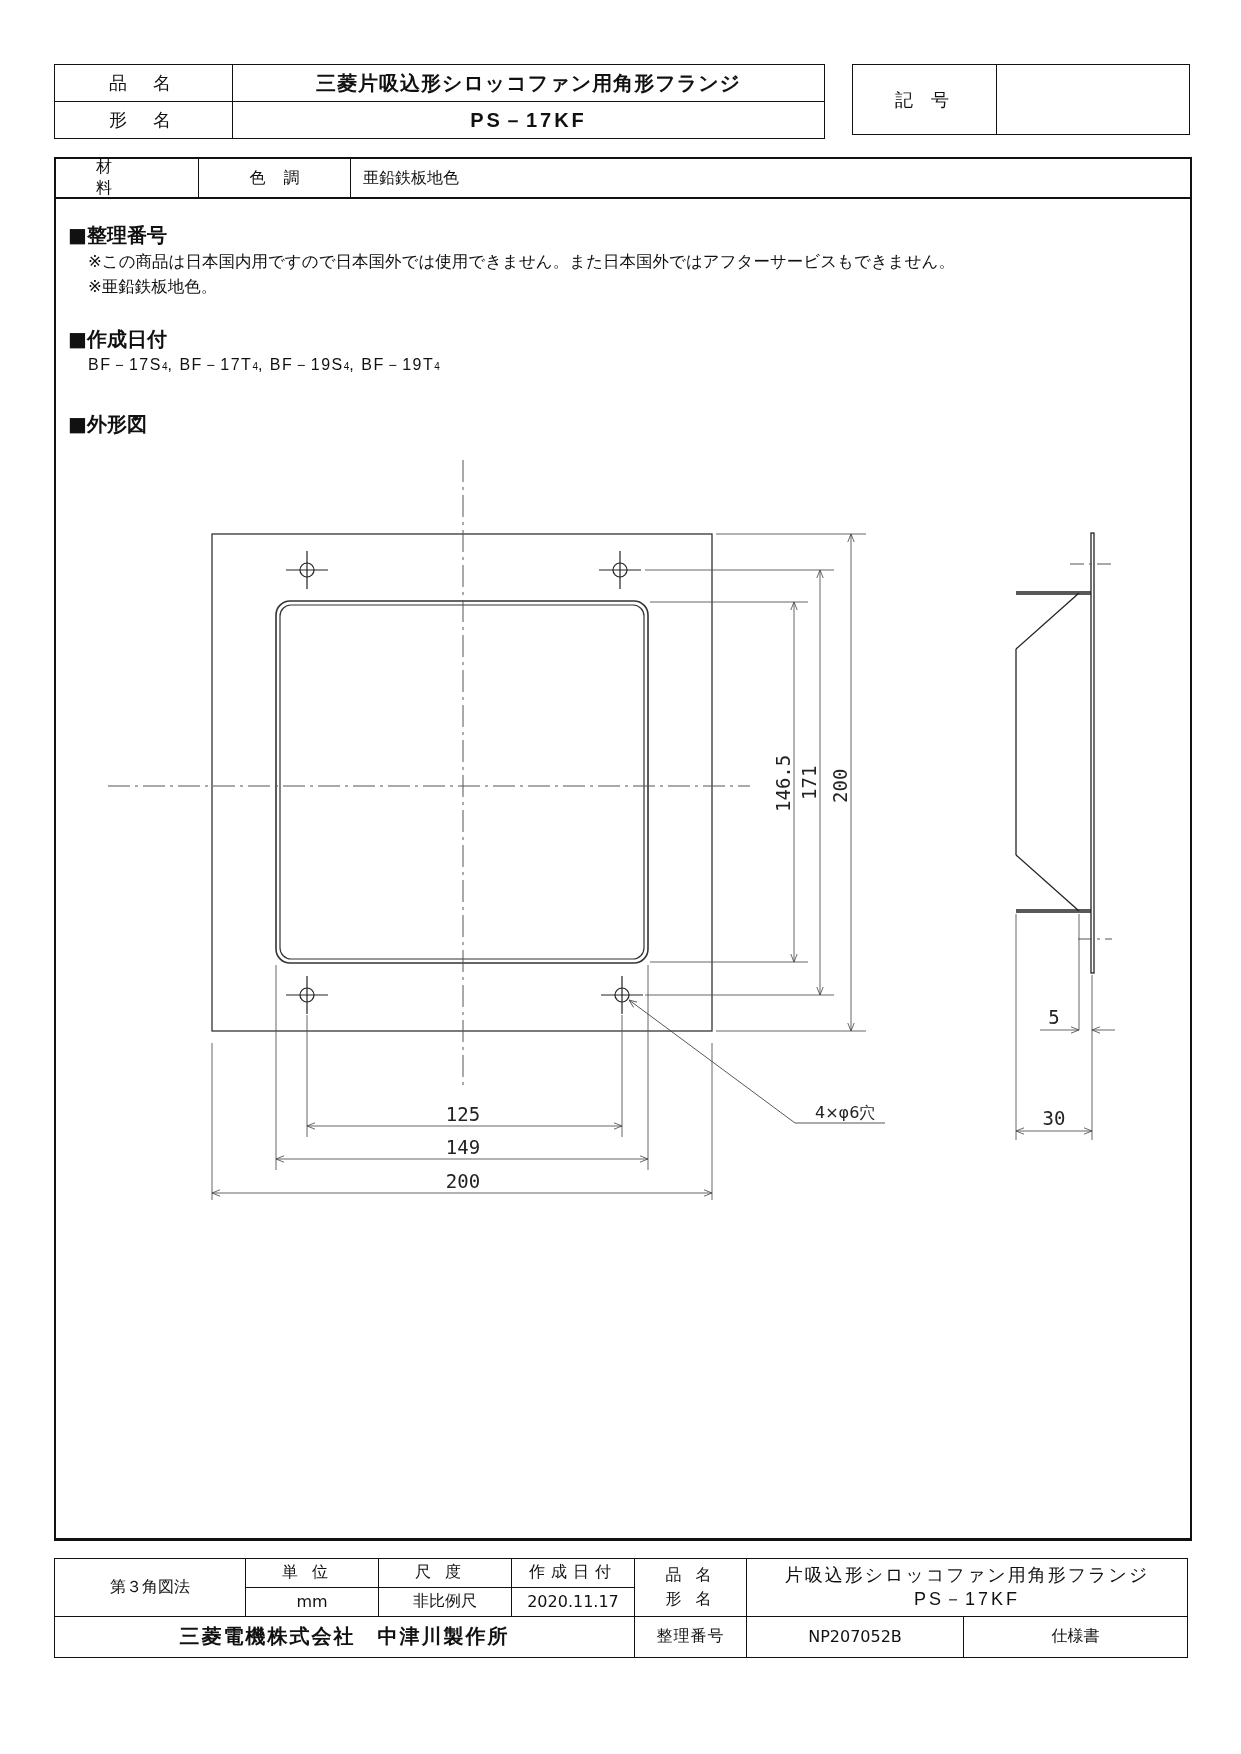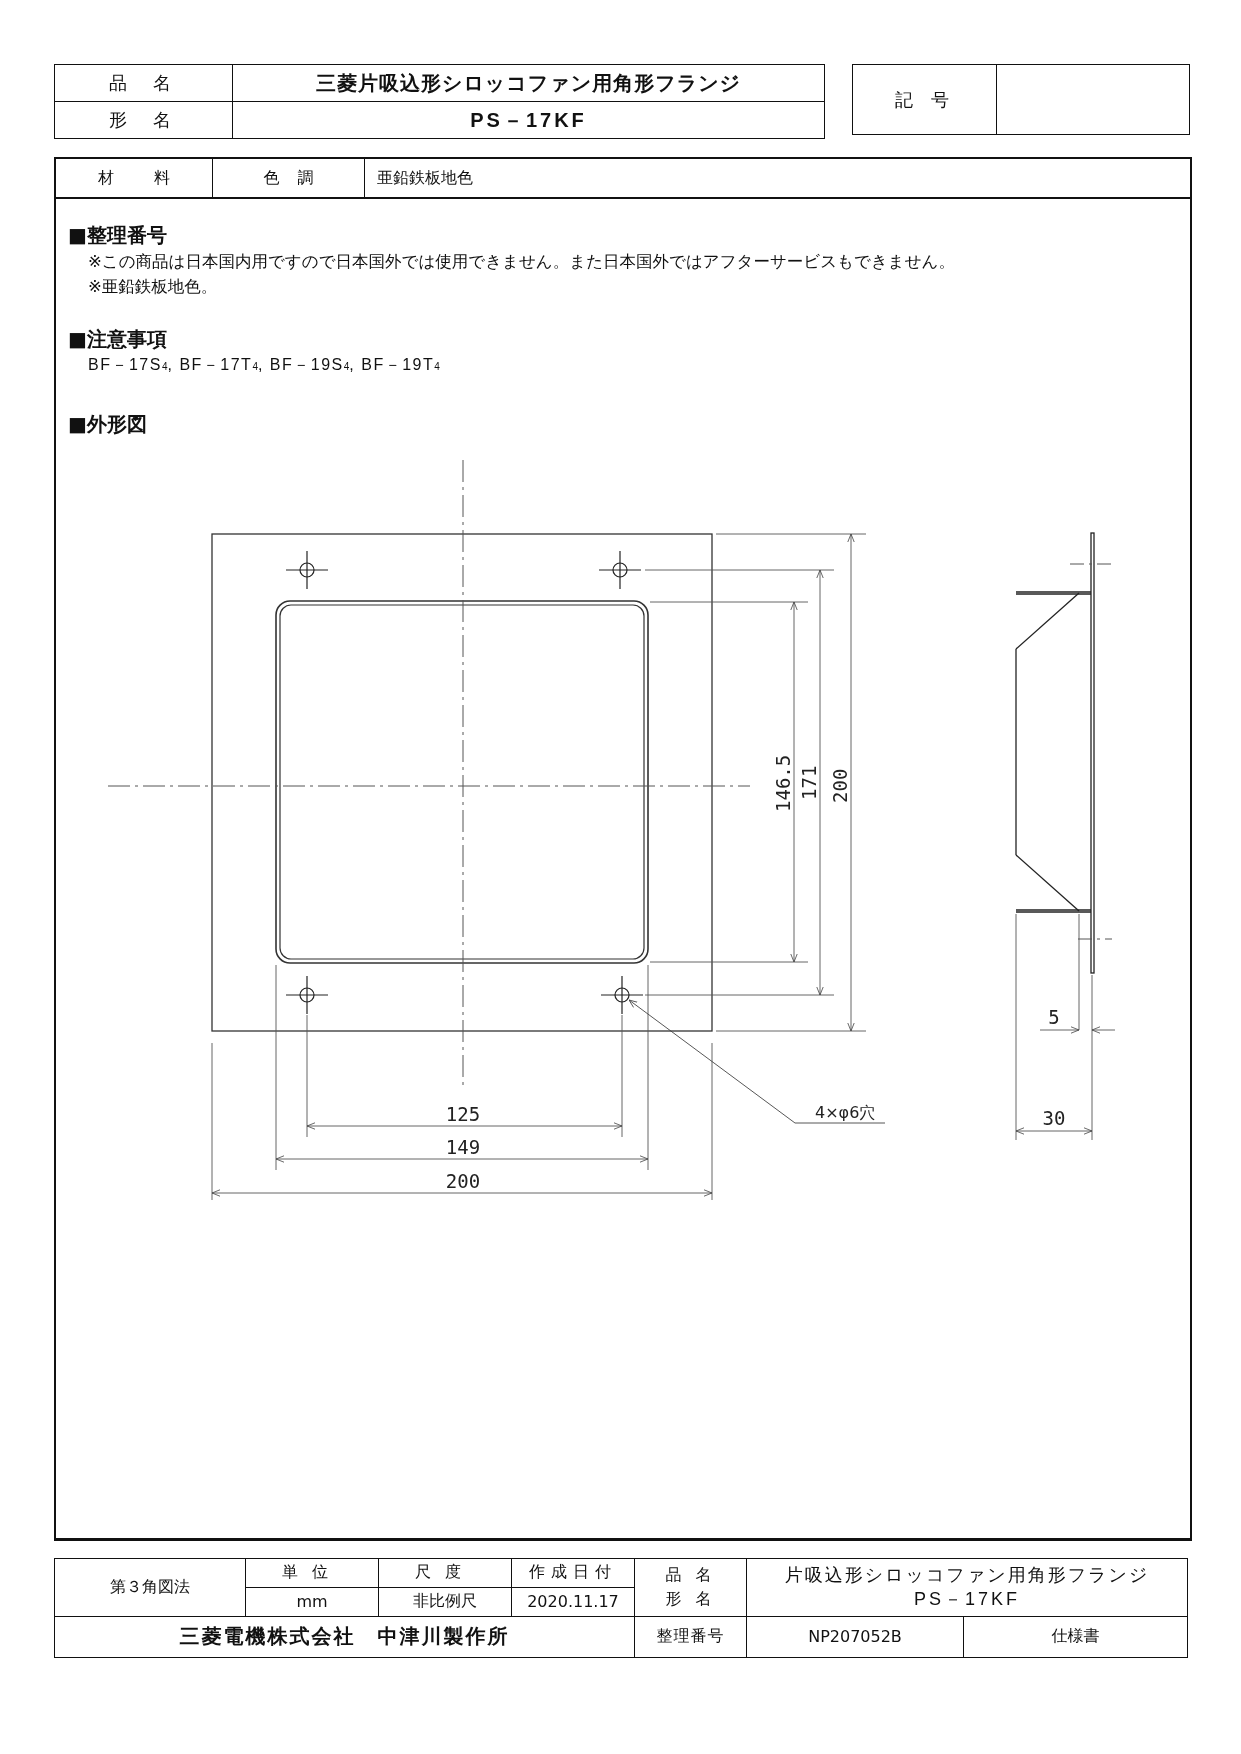--- a/index.html
+++ b/index.html
@@ -9,21 +9,21 @@
   .hdr td { border: 1.5px solid #111; height: 34px; font-size: 18px; }
   .hdr .lbl { width: 156px; text-align: center; letter-spacing: 26px; padding-left: 20px; }
   .hdr .val { text-align: center; font-weight: bold; font-size: 20px; letter-spacing: 1px; }
   .hdr .val.model { font-family: "Liberation Sans", sans-serif; letter-spacing: 3px; font-size: 20px; }
   .hdr2 { position: absolute; left: 852px; top: 64px; width: 338px; height: 71px; }
   .hdr2 td { border: 1.5px solid #111; height: 34px; font-size: 18px; }
   .hdr2 .lbl { width: 128px; text-align: center; letter-spacing: 18px; padding-left: 14px; }
   .frame { position: absolute; left: 54px; top: 157px; width: 1134px; height: 1379px; border: 2px solid #111; border-bottom-width: 3px; }
   .matrow { position: absolute; left: 0; top: 0; width: 1134px; height: 38px; border-bottom: 2px solid #111; display: flex; font-size: 16px; }
   .matrow > div { display: flex; align-items: center; height: 38px; border-right: 1px solid #111; }
-  .matrow .c1 { width: 157px; justify-content: center; letter-spacing: 40px; padding-left: 40px; box-sizing: border-box; }
+  .matrow .c1 { width: 143px; justify-content: center; letter-spacing: 40px; padding-left: 40px; box-sizing: border-box; }
   .matrow .c2 { width: 424px; padding-left: 12px; box-sizing: border-box; }
   .matrow .c3 { width: 152px; justify-content: center; letter-spacing: 18px; padding-left: 18px; box-sizing: border-box; }
   .matrow .c4 { flex: 1; border-right: none; padding-left: 12px; }
   .sec-title { position: absolute; left: 12px; font-size: 20px; font-weight: bold; }
   .sec-text { position: absolute; left: 32px; font-size: 16.5px; }
   .models { position: absolute; left: 32px; font-size: 16px; letter-spacing: 1.5px; font-family: "Liberation Sans", sans-serif; }
   .models sub { font-size: 10px; vertical-align: baseline; letter-spacing: 0; }
   svg.draw { position: absolute; left: 0; top: 0; }
   .dimtxt { font-family: "DejaVu Sans Mono", "Liberation Mono", monospace; font-size: 19px; fill: #222; }
   .foot { position: absolute; left: 54px; top: 1558px; width: 1134px; height: 100px; }
@@ -62,21 +62,21 @@
   <div class="matrow">
     <div class="c1">材料</div>
     <div class="c3">色調</div>
     <div class="c4">亜鉛鉄板地色</div>
   </div>
 
   <div class="sec-title" style="top:63px;">■整理番号</div>
   <div class="sec-text" style="top:92px;">※この商品は日本国内用ですので日本国外では使用できません。また日本国外ではアフターサービスもできません。</div>
   <div class="sec-text" style="top:117px;">※亜鉛鉄板地色。</div>
 
-  <div class="sec-title" style="top:167px;">■注意事項</div>
+  <div class="sec-title" style="top:167px;">■作成日付</div>
   <div class="models" style="top:196px;">
     <span><span>BF－17S</span><sub>4</sub></span>,
     <span><span>BF－17T</span><sub>4</sub></span>,
     <span><span>BF－19S</span><sub>4</sub></span>,
     <span><span>BF－19T</span><sub>4</sub></span>
   </div>
 
   <div class="sec-title" style="top:252px;">■外形図</div>
 </div>
 

